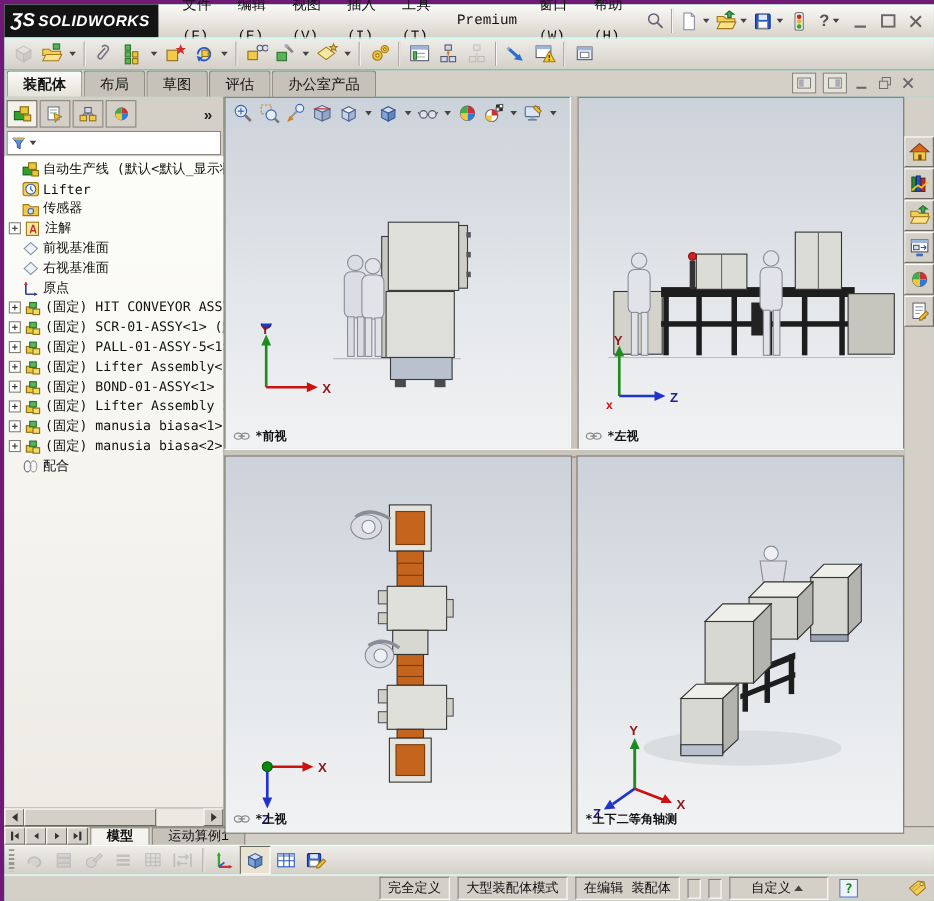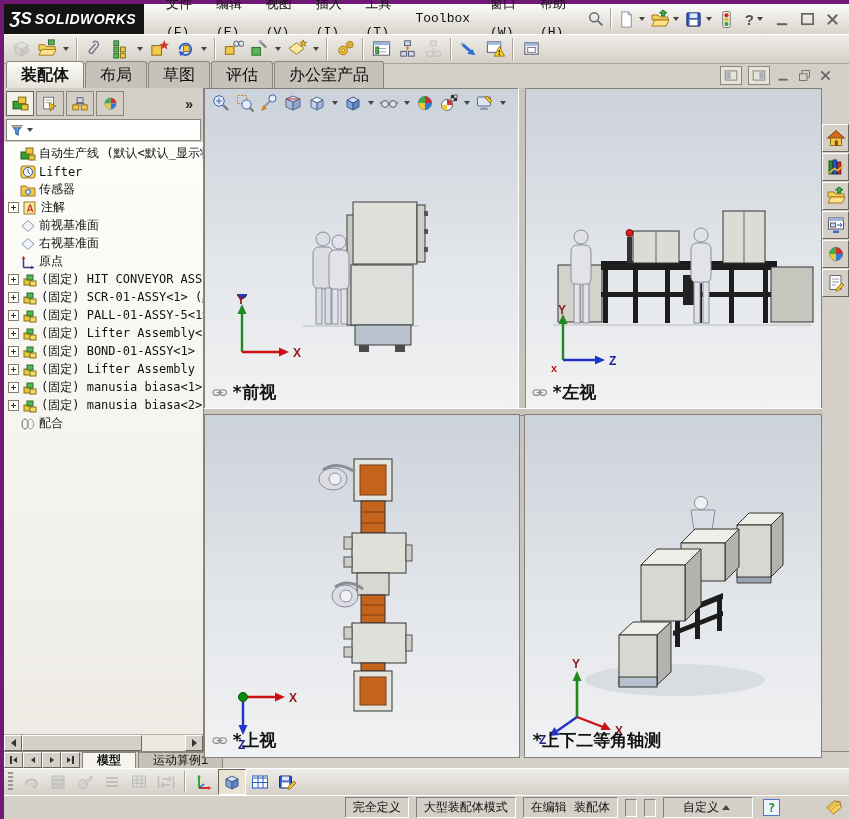--- a/index.html
+++ b/index.html
@@ -27,21 +27,21 @@
   .winbtns{display:flex;align-items:center;gap:8px;padding:0 8px;}
   .help-glyph{font-size:15px;font-weight:bold;color:#555;}
   
   .maintoolbar{height:28px;display:flex;align-items:center;background:linear-gradient(#efede8,#d4d0c8);
                border-top:1px solid #fff;border-bottom:1px solid #a8a49c;padding-left:4px;}
   .ti{width:26px;height:24px;display:flex;align-items:center;justify-content:center;}
   .ti.dis{opacity:.45;filter:grayscale(1);}
   
   .tabsrow{height:24px;display:flex;align-items:flex-end;background:#d4d0c8;padding-left:2px;}
   .ctab{padding:3px 14px 2px;border:1px solid #8a867c;border-bottom:none;background:#c6c2b9;
-        margin-right:1px;font-size:16px;border-radius:3px 3px 0 0;margin-top:16px;}
+        margin-right:1px;font-size:13px;border-radius:3px 3px 0 0;margin-top:16px;}
   .ctab.active{background:linear-gradient(#fcfbf8,#e4e1d8);font-weight:bold;}
   .mdi{margin-left:auto;display:flex;align-items:center;gap:6px;padding-right:16px;padding-bottom:3px;}
   .mdi .boxed{border:1px solid #8a867c;background:#e6e3db;width:20px;height:17px;
         display:flex;align-items:center;justify-content:center;}
   
   .mainarea{height:670px;display:flex;}
   
   .fmpanel{width:199px;border-right:1px solid #8a867c;display:flex;flex-direction:column;background:#d4d0c8;}
   .fm-tabs{height:28px;display:flex;align-items:center;padding:2px 2px 0;gap:2px;}
   .fm-tab{width:26px;height:23px;border:1px solid #8a867c;background:#d4d0c8;
@@ -67,21 +67,21 @@
   .sthumb{flex:0 0 118px;background:#d4d0c8;border:1px solid;border-color:#fff #6a665c #6a665c #fff;}
   
   .vparea{width:618px;position:relative;background:#b6b2aa;}
   .vp{position:absolute;background:linear-gradient(180deg,#ccd2da 0%,#e3e6ea 55%,#f1f2f3 100%);
       border:1px solid #83807a;}
   .vp-tl{left:0;top:0;width:314px;height:320px;}
   .vp-tr{left:320px;top:0;width:296px;height:320px;}
   .vp-bl{left:0;top:326px;width:314px;height:342px;}
   .vp-br{left:320px;top:326px;width:296px;height:342px;}
   .vplabel{position:absolute;left:7px;bottom:5px;display:flex;align-items:center;gap:4px;
-           font-family:"DejaVu Sans Mono",monospace;font-weight:bold;font-size:17px;color:#111;}
+           font-family:"DejaVu Sans Mono",monospace;font-weight:bold;font-size:11px;color:#111;}
   .scene{position:absolute;left:0;top:0;}
   .triad{position:absolute;}
   .hud{position:absolute;left:4px;top:3px;display:flex;align-items:center;}
   .hud .ti{width:24px;height:22px;}
   
   .taskpane{width:27px;background:#d4d0c8;border-left:1px solid #8a867c;display:flex;
             flex-direction:column;align-items:center;padding-top:36px;gap:1px;}
   .tp-btn{width:25px;height:26px;border:1px solid;border-color:#fff #6a665c #6a665c #fff;background:#d4d0c8;
           display:flex;align-items:center;justify-content:center;}
   
@@ -437,21 +437,21 @@
       <span class="logo-accent"></span>
       <span class="logo-glyph">ƷS</span>
       <span class="logo-text">SOLIDWORKS</span>
     </div>
     <div class="menubar mono">
       <span class="menu-item">文件(F)</span>
       <span class="menu-item">编辑(E)</span>
       <span class="menu-item">视图(V)</span>
       <span class="menu-item">插入(I)</span>
       <span class="menu-item">工具(T)</span>
-      <span class="menu-item">Toolbox</span>
+      <span class="menu-item">Premium</span>
       <span class="menu-item">窗口(W)</span>
       <span class="menu-item">帮助(H)</span>
     </div>
     <div class="qa">
       <span class="btn">
           <svg width="18" height="18">
             <use href="#i-search"></use>
           </svg>
         </span>
       <span class="vsep"></span>

